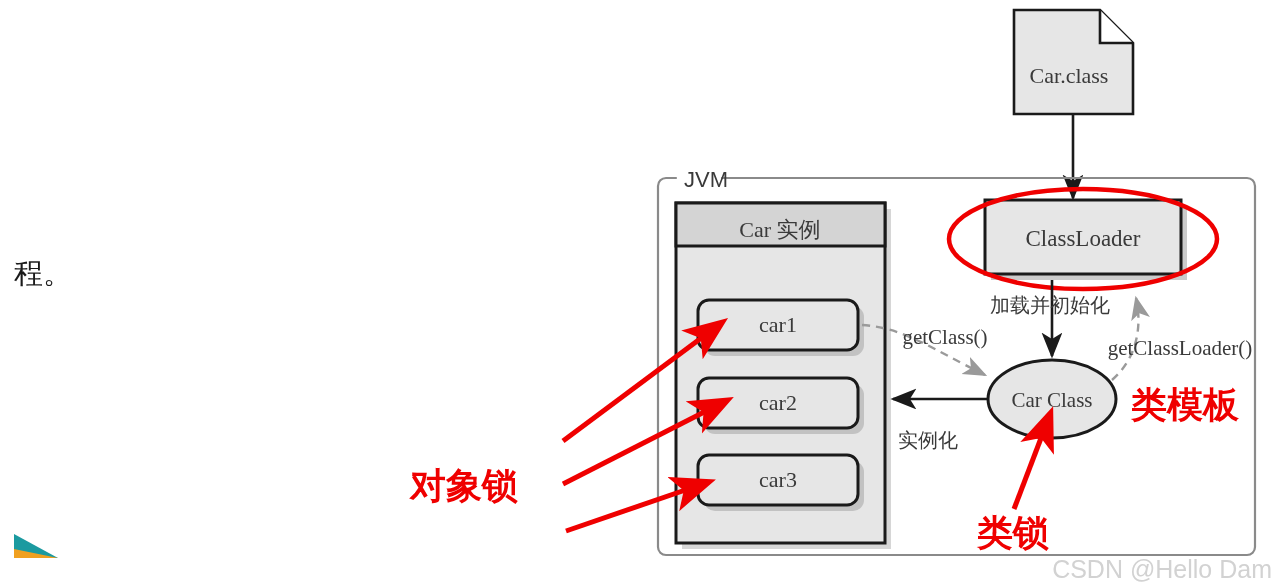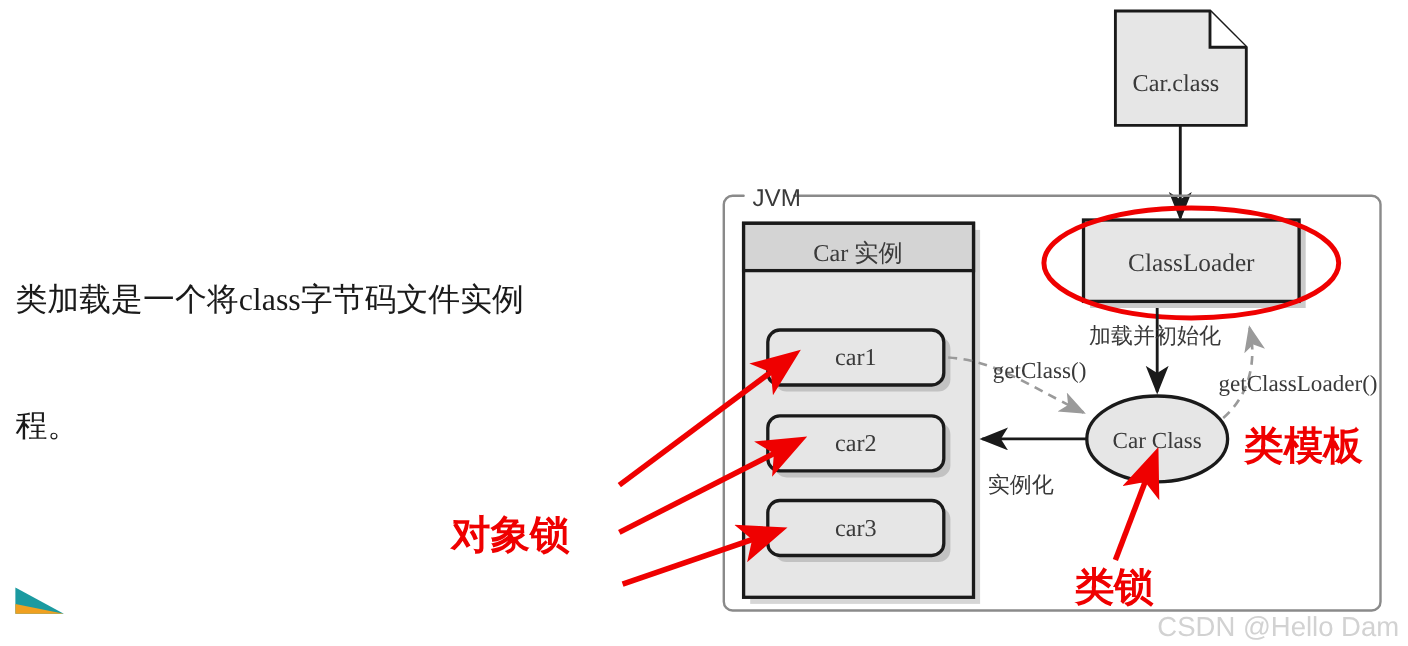--- a/index.html
+++ b/index.html
@@ -51,21 +51,20 @@
     fill: #d2d2d2;
     font-size: 25px;
   }
 </style>
 </head>
 <body>
 
 <div id="page">
 
   <div id="desc">
-    <span class="ln">类加载是一个将class字节码文件实例</span>
     <span class="ln">程。</span>
     
     
   </div>
 
   <svg id="art" viewBox="0 0 1280 587">
     <defs>
       <marker id="arrowBlack" markerWidth="12" markerHeight="12" refX="9" refY="4" orient="auto">
         <path d="M0,0 L10,4 L0,8 L2.5,4 Z" fill="#1a1a1a"></path>
       </marker>

